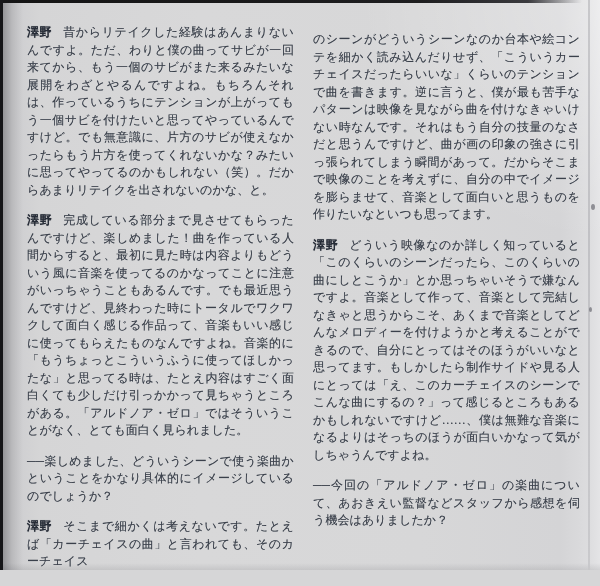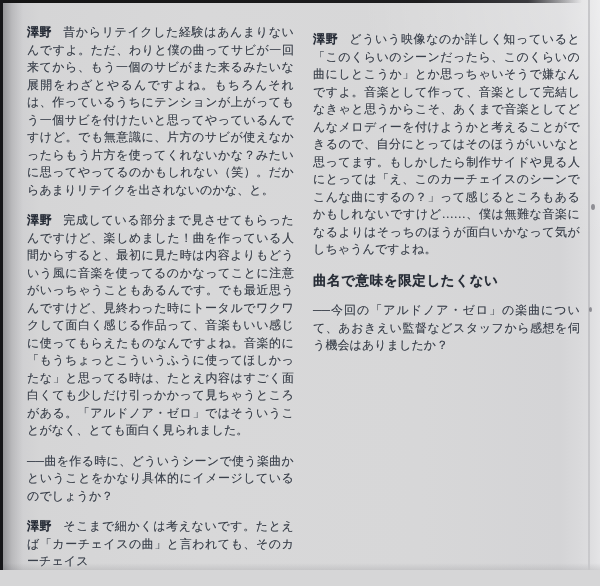--- a/index.html
+++ b/index.html
@@ -90,27 +90,27 @@
   <div class="fold-line"></div>
   <div class="speck speck-1"></div>
   <div class="speck speck-2"></div>
 
   <div class="col col-left">
     <p><span class="speaker">澤野</span><span>昔からリテイクした経験はあんまりないんですよ。ただ、わりと僕の曲ってサビが一回来てから、もう一個のサビがまた来るみたいな展開をわざとやるんですよね。もちろんそれは、作っているうちにテンションが上がってもう一個サビを付けたいと思ってやっているんですけど。でも無意識に、片方のサビが使えなかったらもう片方を使ってくれないかな？みたいに思ってやってるのかもしれない（笑）。だからあまりリテイクを出されないのかな、と。</span></p>
 
 
     <p><span class="speaker">澤野</span><span>完成している部分まで見させてもらったんですけど、楽しめました！曲を作っている人間からすると、最初に見た時は内容よりもどういう風に音楽を使ってるのかなってことに注意がいっちゃうこともあるんです。でも最近思うんですけど、見終わった時にトータルでワクワクして面白く感じる作品って、音楽もいい感じに使ってもらえたものなんですよね。音楽的に「もうちょっとこういうふうに使ってほしかったな」と思ってる時は、たとえ内容はすごく面白くても少しだけ引っかかって見ちゃうところがある。「アルドノア・ゼロ」ではそういうことがなく、とても面白く見られました。</span></p>
 
-    <p class="q">──曲を作る時に、どういうシーンで使う楽曲かということをかなり具体的にイメージしているのでしょうか？</p>
+    <p class="q">──楽しめました、どういうシーンで使う楽曲かということをかなり具体的にイメージしているのでしょうか？</p>
 
     <p><span class="speaker">澤野</span><span>そこまで細かくは考えないです。たとえば「カーチェイスの曲」と言われても、そのカーチェイス</span></p>
   </div>
 
   <div class="col col-right">
+    <p>のシーンがどういうシーンなのか台本や絵コンテを細かく読み込んだりせず、「こういうカーチェイスだったらいいな」くらいのテンションで曲を書きます。逆に言うと、僕が最も苦手なパターンは映像を見ながら曲を付けなきゃいけない時なんです。それはもう自分の技量のなさだと思うんですけど、曲が画の印象の強さに引っ張られてしまう瞬間があって。だからそこまで映像のことを考えずに、自分の中でイメージを膨らませて、音楽として面白いと思うものを作りたいなといつも思ってます。</p>
 
 
     <p><span class="speaker">澤野</span><span>どういう映像なのか詳しく知っていると「このくらいのシーンだったら、このくらいの曲にしとこうか」とか思っちゃいそうで嫌なんですよ。音楽として作って、音楽として完結しなきゃと思うからこそ、あくまで音楽としてどんなメロディーを付けようかと考えることができるので、自分にとってはそのほうがいいなと思ってます。もしかしたら制作サイドや見る人にとっては「え、このカーチェイスのシーンでこんな曲にするの？」って感じるところもあるかもしれないですけど……、僕は無難な音楽になるよりはそっちのほうが面白いかなって気がしちゃうんですよね。</span></p>
 
-    <h2 class="heading">曲名で意味を限定したくない</h2>
 
     <p class="q">──今回の「アルドノア・ゼロ」の楽曲について、あおきえい監督などスタッフから感想を伺う機会はありましたか？</p>
   </div>
 </div>
 
 </body></html>

